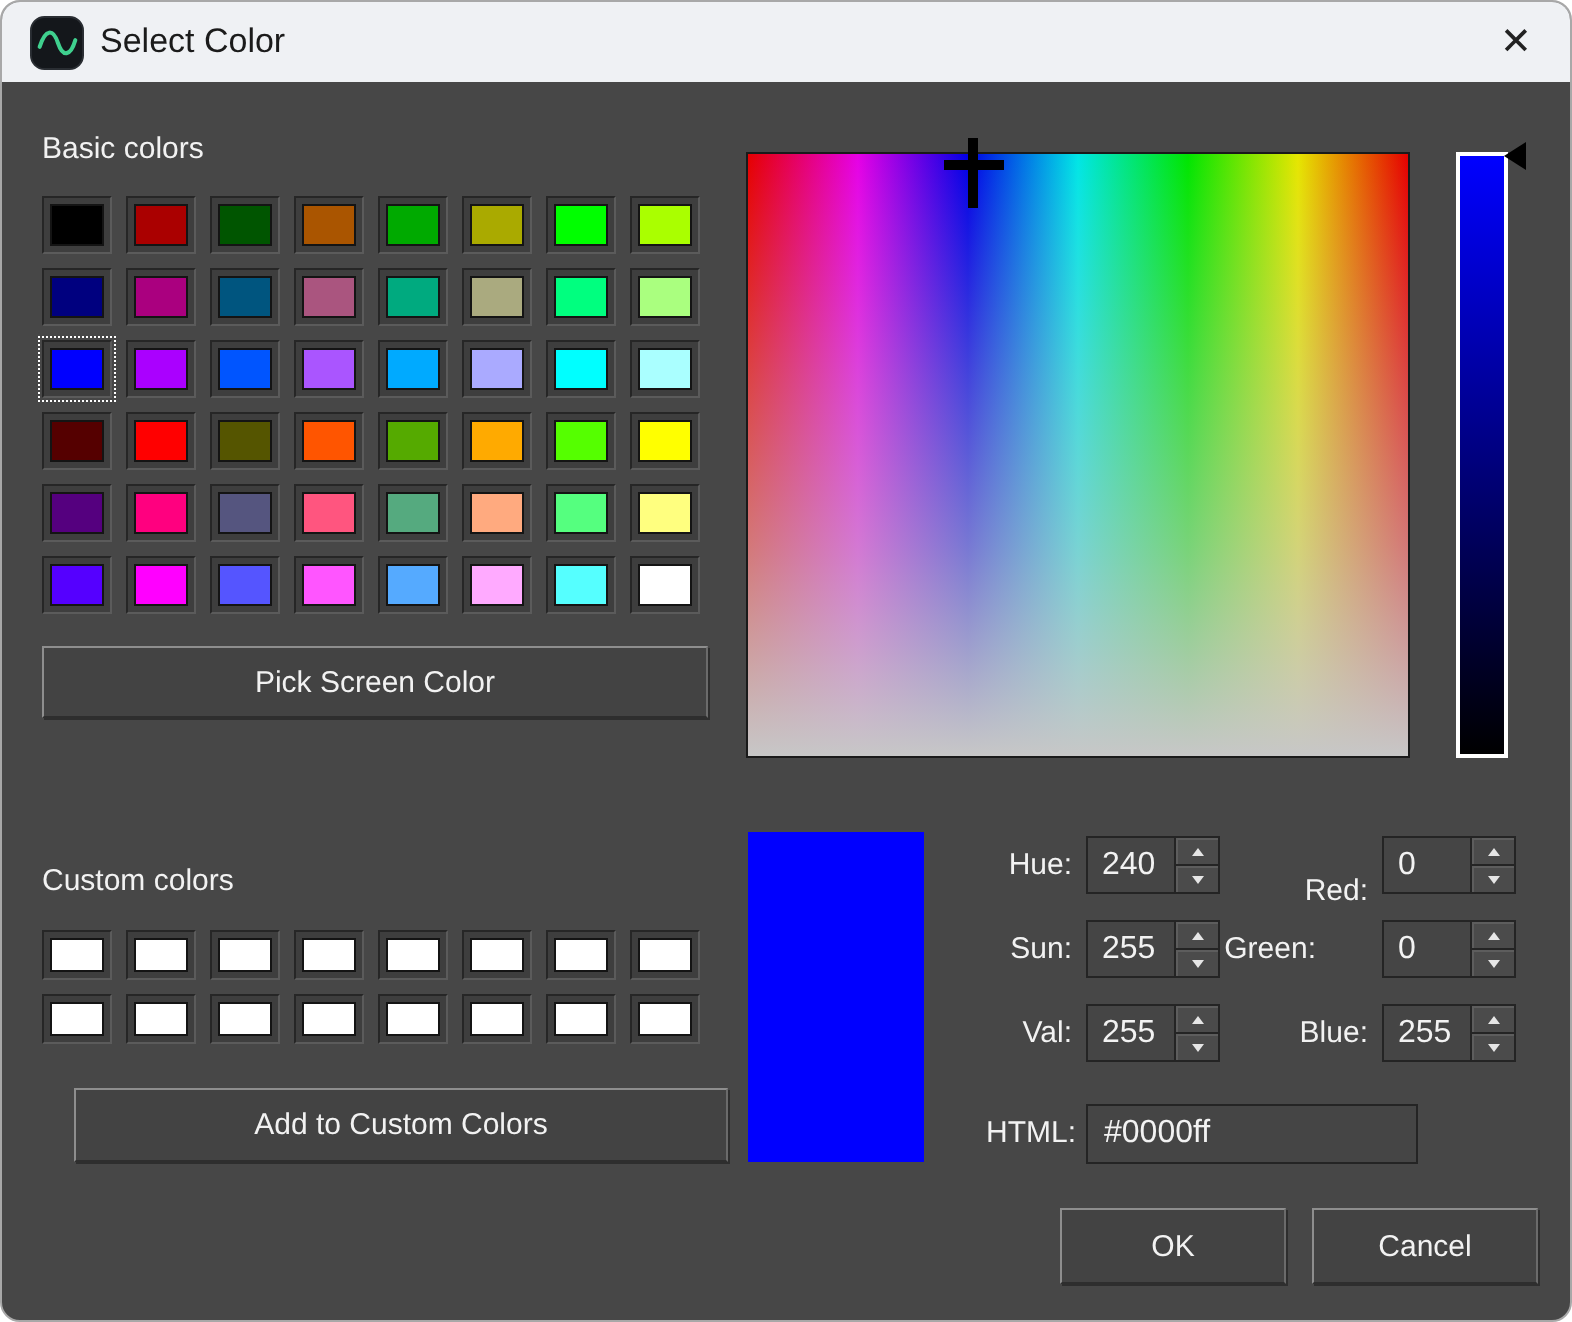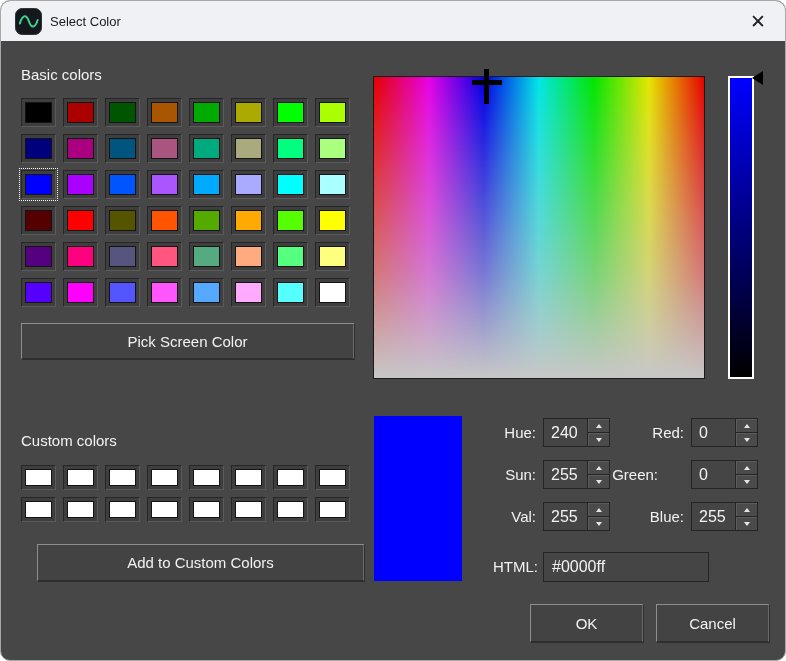--- a/index.html
+++ b/index.html
@@ -2,21 +2,21 @@
 <html style="--titlebar-bg: #eff1f4; --body-bg: #474747; --text: #f2f2f2; --selected-color: #0000ff;"><head>
 <meta charset="utf-8">
 <style>
   html,body{margin:0;padding:0;background:#ffffff;}
   body{font-family:"Liberation Sans","DejaVu Sans",sans-serif;}
   .window{position:relative;width:786px;height:661px;box-sizing:border-box;
     border:1px solid #a8a8a8;border-radius:10px;overflow:hidden;background:var(--body-bg,#474747);}
   .titlebar{position:absolute;left:0;top:0;width:100%;height:40px;background:var(--titlebar-bg,#eff1f4);
     display:flex;align-items:center;box-sizing:border-box;padding:0 12px 0 14px;}
   .app-icon{width:27px;height:27px;flex:0 0 auto;}
-  .title{margin-left:8px;font-size:13px;color:#1b1b1b;flex:1 1 auto;}
+  .title{margin-left:8px;font-size:17px;color:#1b1b1b;flex:1 1 auto;}
   .close-btn{width:30px;height:30px;display:flex;align-items:center;justify-content:center;
     font-size:19px;color:#222;cursor:default;}
   .dlg-body{position:absolute;left:0;top:40px;width:100%;height:621px;}
 
   .section-label{position:absolute;font-size:15px;color:var(--text,#f2f2f2);}
   .grid{position:absolute;display:grid;grid-template-columns:repeat(8,35px);gap:7px;}
   .well{box-sizing:border-box;width:35px;background:#3e3e3e;border:1px solid #5b5b5b;
     border-top-color:#262626;border-left-color:#262626;padding:3px;}
   .well.basic{height:29px;}
   .well.custom{height:25px;}
@@ -323,21 +323,21 @@
       <div class="spin-btns">
         <div class="spin-btn">
             <div class="tri-up"></div>
           </div>
         <div class="spin-btn">
             <div class="tri-down"></div>
           </div>
       </div>
     </div>
 
-    <div class="fld-label" style="left:595px;top:377px;width:88px;">Red:</div>
+    <div class="fld-label" style="left:595px;top:390px;width:88px;">Red:</div>
     <div class="spinbox" style="left:690px;top:377px;">
       <input class="spin-value" value="0" style="">
       <div class="spin-btns">
         <div class="spin-btn">
             <div class="tri-up"></div>
           </div>
         <div class="spin-btn">
             <div class="tri-down"></div>
           </div>
       </div>

